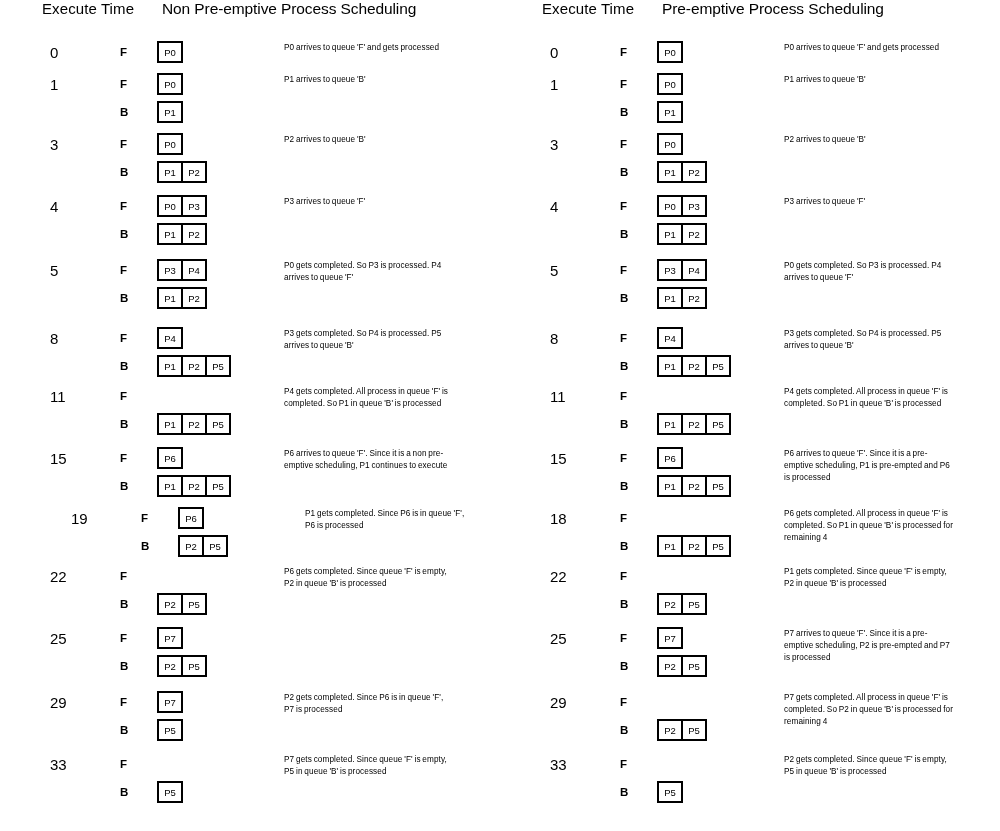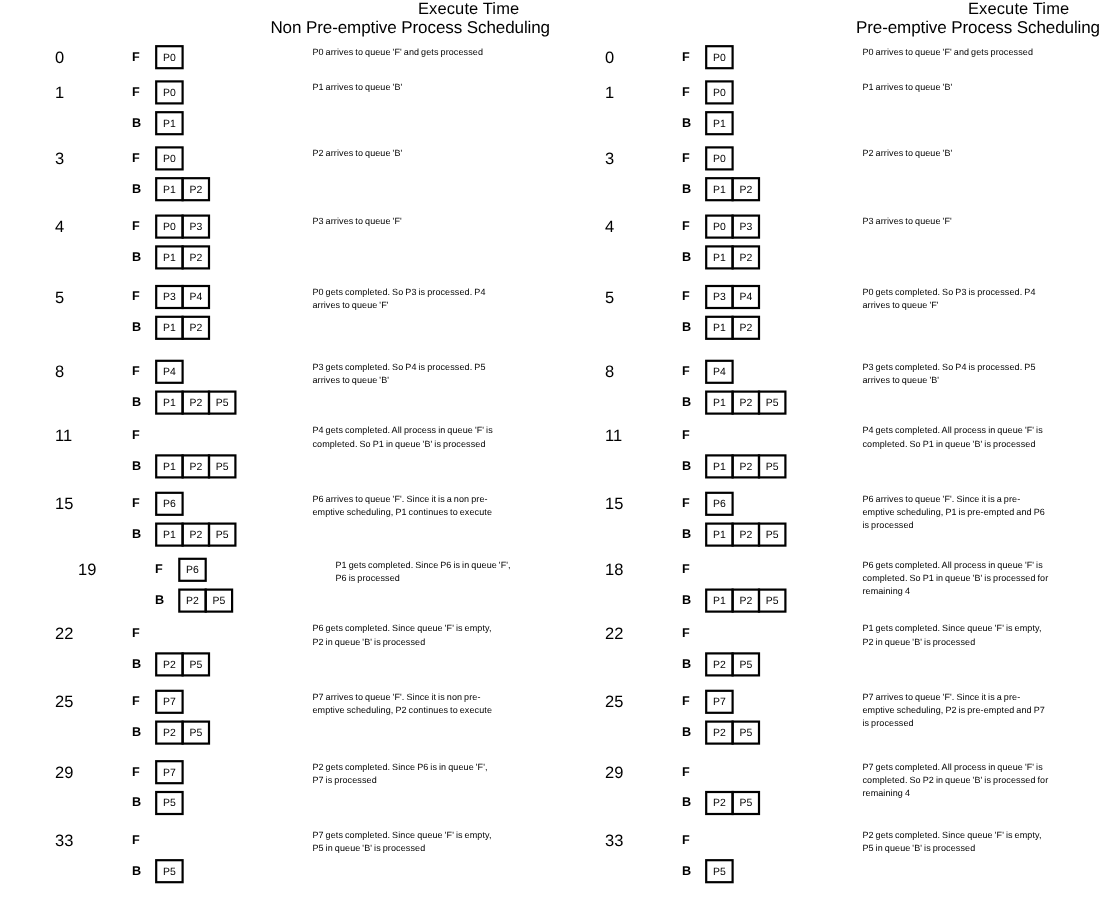--- a/index.html
+++ b/index.html
@@ -23,23 +23,24 @@
     display: flex;
     flex-direction: row;
     width: 1000px;
   }
   .panel {
     width: 500px;
     position: relative;
   }
   .panel-head {
     display: flex;
-    flex-direction: column;
-    align-items: flex-end;
+    flex-direction: row;
+    align-items: flex-start;
     height: 30px;
+    padding-left: 34px;
   }
   .head-time {
     width: 120px;
     padding-left: 8px;
     font-size: 15px;
     letter-spacing: 0.1px;
   }
   .head-title {
     font-size: 15.5px;
     letter-spacing: -0.1px;
@@ -87,21 +88,21 @@
     height: 22px;
     border: 2px solid #000000;
     margin-left: -2px;
     display: flex;
     align-items: center;
     justify-content: center;
     font-size: 9.5px;
     box-sizing: border-box;
   }
   .cell:first-child {
-    margin-left: 0;
+    margin-left: 16px;
   }
   .cell.empty {
     border: none;
     background: transparent;
   }
   .note {
     width: 170px;
     font-size: 8.2px;
     line-height: 1.45;
     padding-top: 4px;
@@ -319,21 +320,20 @@
                 </div>
               </div>
               <div class="qline">
                 <div class="qlabel">B</div>
                 <div class="cells">
                   <div class="cell">P2</div>
                   <div class="cell">P5</div>
                 </div>
               </div>
             </div>
-            <div class="note">P7 arrives to queue 'F'. Since it is non pre-emptive scheduling, P2 continues to execute</div>
           </div>
           <div class="row" style="position: absolute; left: 0px; top: 658px;">
             <div class="time-cell">29</div>
             <div class="queues">
               <div class="qline">
                 <div class="qlabel">F</div>
                 <div class="cells">
                   <div class="cell">P7</div>
                 </div>
               </div>

